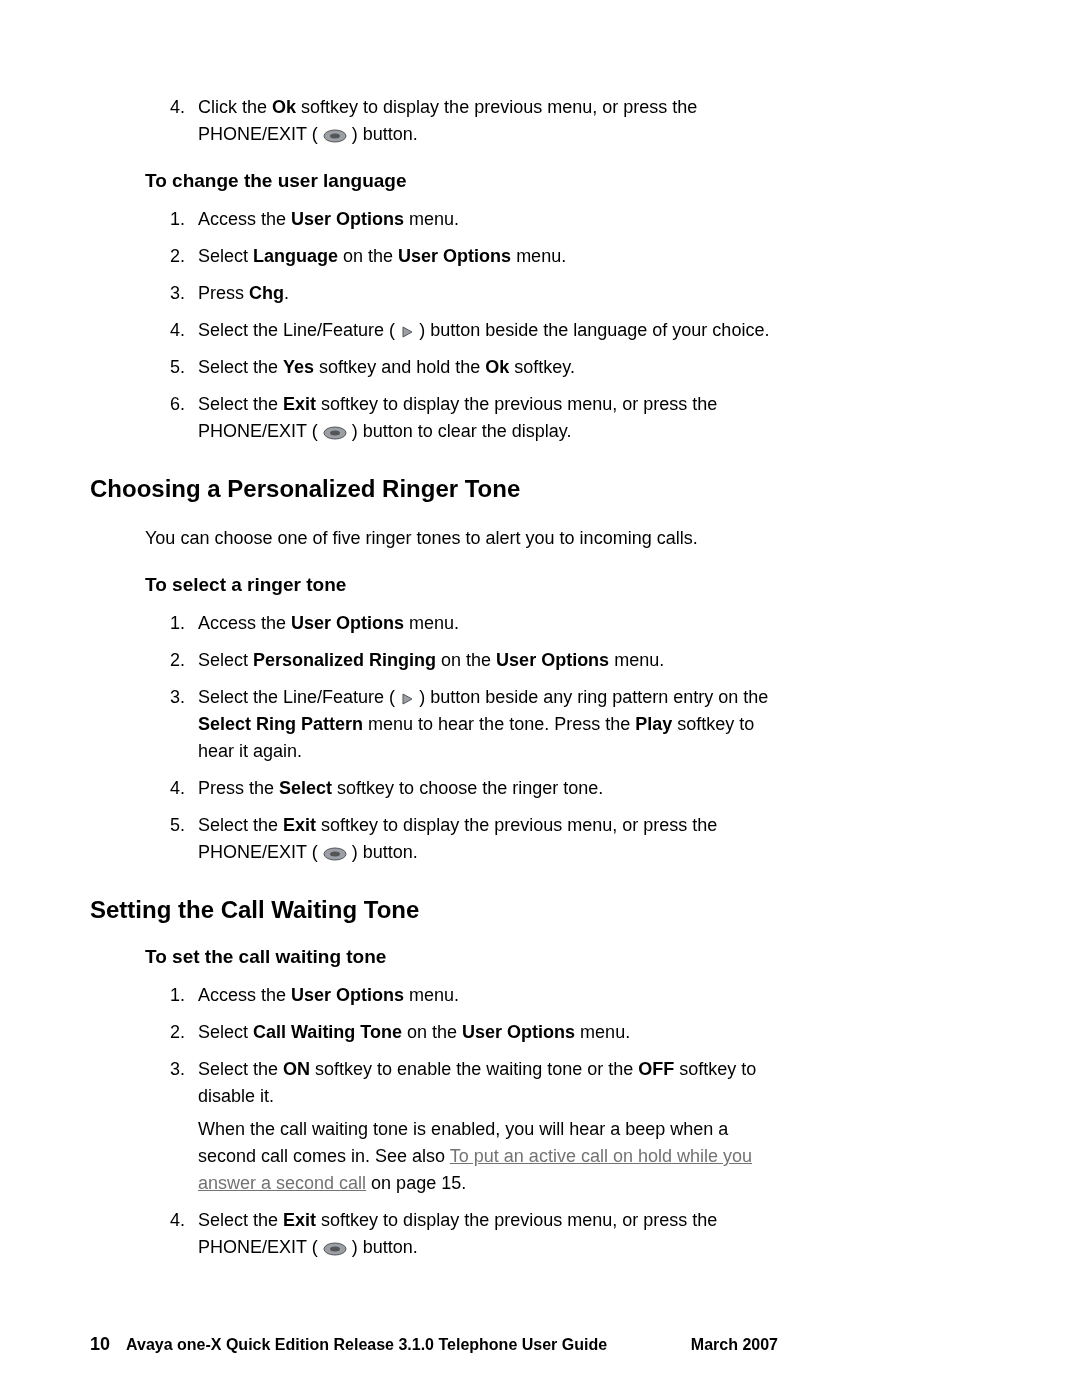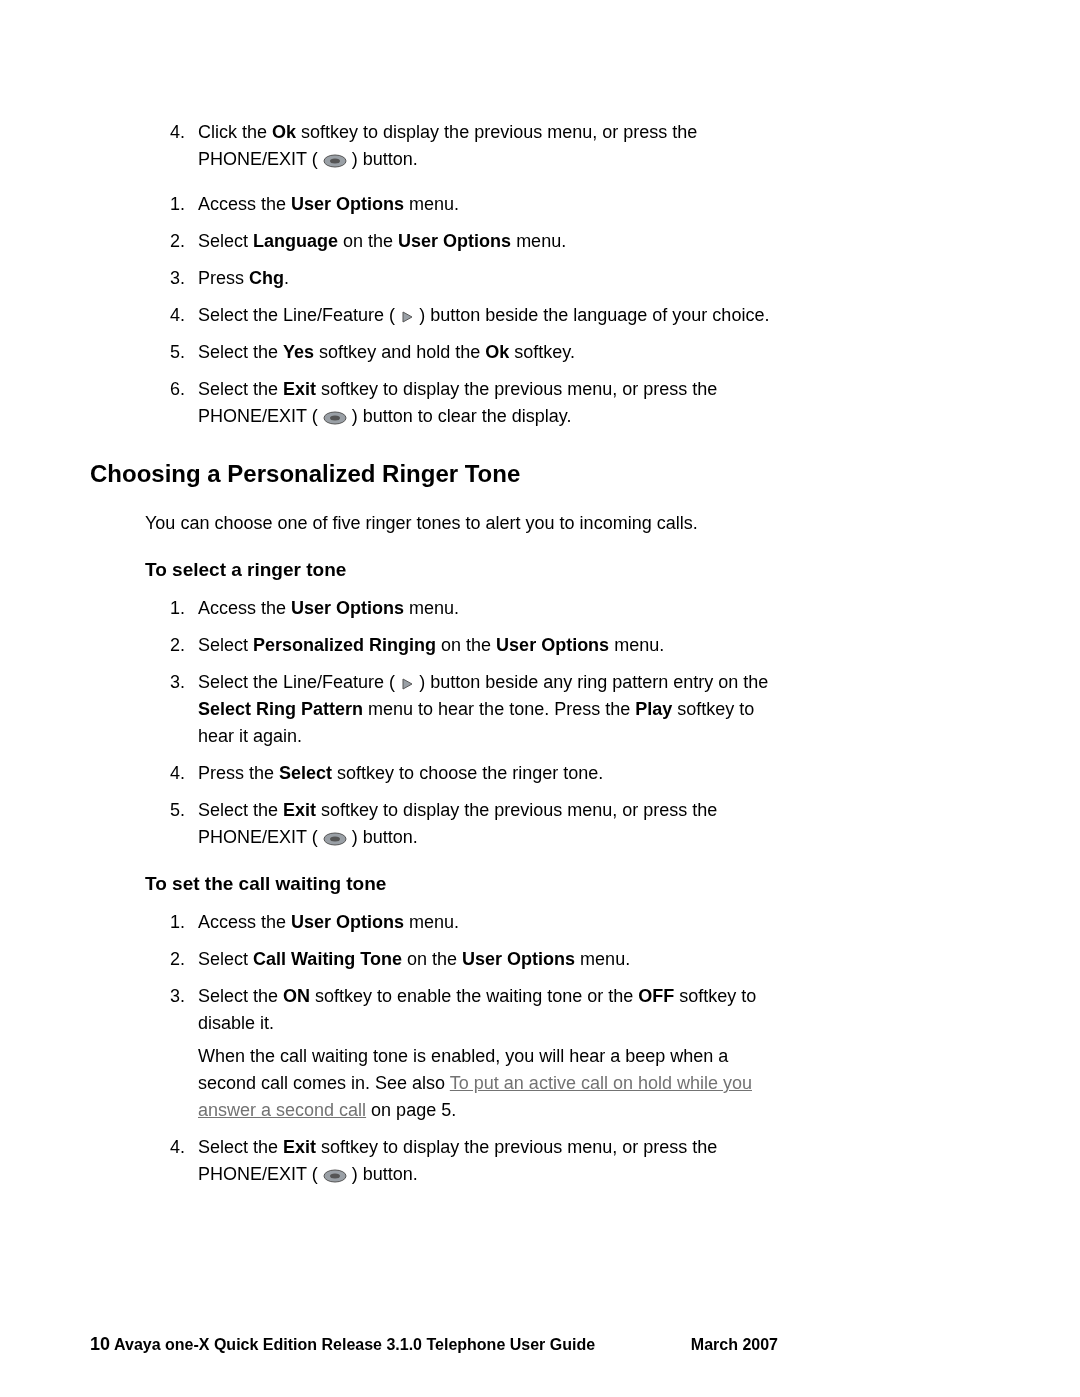--- a/index.html
+++ b/index.html
@@ -6,21 +6,21 @@
     margin: 0;
     padding: 0;
     background: #fff;
     font-family: Arial, Helvetica, sans-serif;
     color: #000;
     width: 1080px;
   }
   .page {
     width: 868px;
     min-height: 1397px;
-    padding: 119px 90px 60px 90px;
+    padding: 94px 90px 60px 90px;
     box-sizing: border-box;
     position: relative;
   }
   .ol {
     list-style: decimal;
     padding-left: 0;
     margin: 0 0 18px 0;
   }
   .ol li {
     font-size: 18px;
@@ -55,21 +55,21 @@
     position: absolute;
     bottom: 42px;
     left: 90px;
     right: 90px;
     display: flex;
     justify-content: space-between;
     align-items: baseline;
     font-size: 16px;
     font-weight: bold;
   }
-  .footer .left { display: flex; align-items: baseline; gap: 4px; }
+  .footer .left { display: flex; align-items: baseline; gap: 16px; }
   .footer .page-num { font-size: 18px; font-weight: bold; }
   svg.icon { display: inline-block; vertical-align: -3px; }
   .extra-para {
     font-size: 18px;
     line-height: 1.5;
     margin: 6px 0 10px 0;
   }
 </style>
 </head>
 <body>
@@ -80,20 +80,21 @@
     <li>
       <span>Click the </span><span class="bold">Ok</span><span> softkey to display the previous menu, or press the PHONE/EXIT (</span>
       <svg class="icon" width="24" height="14" viewBox="0 0 24 14">
           <ellipse cx="12" cy="7" rx="11" ry="6" fill="#9aa0a6" stroke="#555" stroke-width="1"></ellipse>
           <ellipse cx="12" cy="7" rx="5" ry="2.5" fill="#555"></ellipse>
         </svg>
       <span>) button.</span>
     </li>
   </ol>
 
+  <div class="subhead">To change the user language</div>
 
   <ol class="ol ol-indent">
     <li>
       <span>Access the </span><span class="bold">User Options</span><span> menu.</span>
     </li>
     <li>
       <span>Select </span><span class="bold">Language</span><span> on the </span><span class="bold">User Options</span><span> menu.</span>
     </li>
     <li>
       <span>Press </span><span class="bold">Chg</span><span>.</span>
@@ -143,34 +144,35 @@
     <li>
       <span>Select the </span><span class="bold">Exit</span><span> softkey to display the previous menu, or press the PHONE/EXIT (</span>
       <svg class="icon" width="24" height="14" viewBox="0 0 24 14">
           <ellipse cx="12" cy="7" rx="11" ry="6" fill="#9aa0a6" stroke="#555" stroke-width="1"></ellipse>
           <ellipse cx="12" cy="7" rx="5" ry="2.5" fill="#555"></ellipse>
         </svg>
       <span>) button.</span>
     </li>
   </ol>
 
+  <div class="h2">Setting the Call Waiting Tone</div>
 
   <div class="subhead">To set the call waiting tone</div>
 
   <ol class="ol ol-indent">
     <li>
       <span>Access the </span><span class="bold">User Options</span><span> menu.</span>
     </li>
     <li>
       <span>Select </span><span class="bold">Call Waiting Tone</span><span> on the </span><span class="bold">User Options</span><span> menu.</span>
     </li>
     <li>
       <span>Select the </span><span class="bold">ON</span><span> softkey to enable the waiting tone or the </span><span class="bold">OFF</span><span> softkey to disable it.</span>
       <div class="extra-para">
-        <span>When the call waiting tone is enabled, you will hear a beep when a second call comes in. See also </span><a class="link" href="#">To put an active call on hold while you answer a second call</a><span> on page 5.</span>
+        <span>When the call waiting tone is enabled, you will hear a beep when a second call comes in. See also </span><a class="link" href="#">To put an active call on hold while you answer a second call</a><span> on page 15.</span>
       </div>
     </li>
     <li>
       <span>Select the </span><span class="bold">Exit</span><span> softkey to display the previous menu, or press the PHONE/EXIT (</span>
       <svg class="icon" width="24" height="14" viewBox="0 0 24 14">
           <ellipse cx="12" cy="7" rx="11" ry="6" fill="#9aa0a6" stroke="#555" stroke-width="1"></ellipse>
           <ellipse cx="12" cy="7" rx="5" ry="2.5" fill="#555"></ellipse>
         </svg>
       <span>) button.</span>
     </li>

